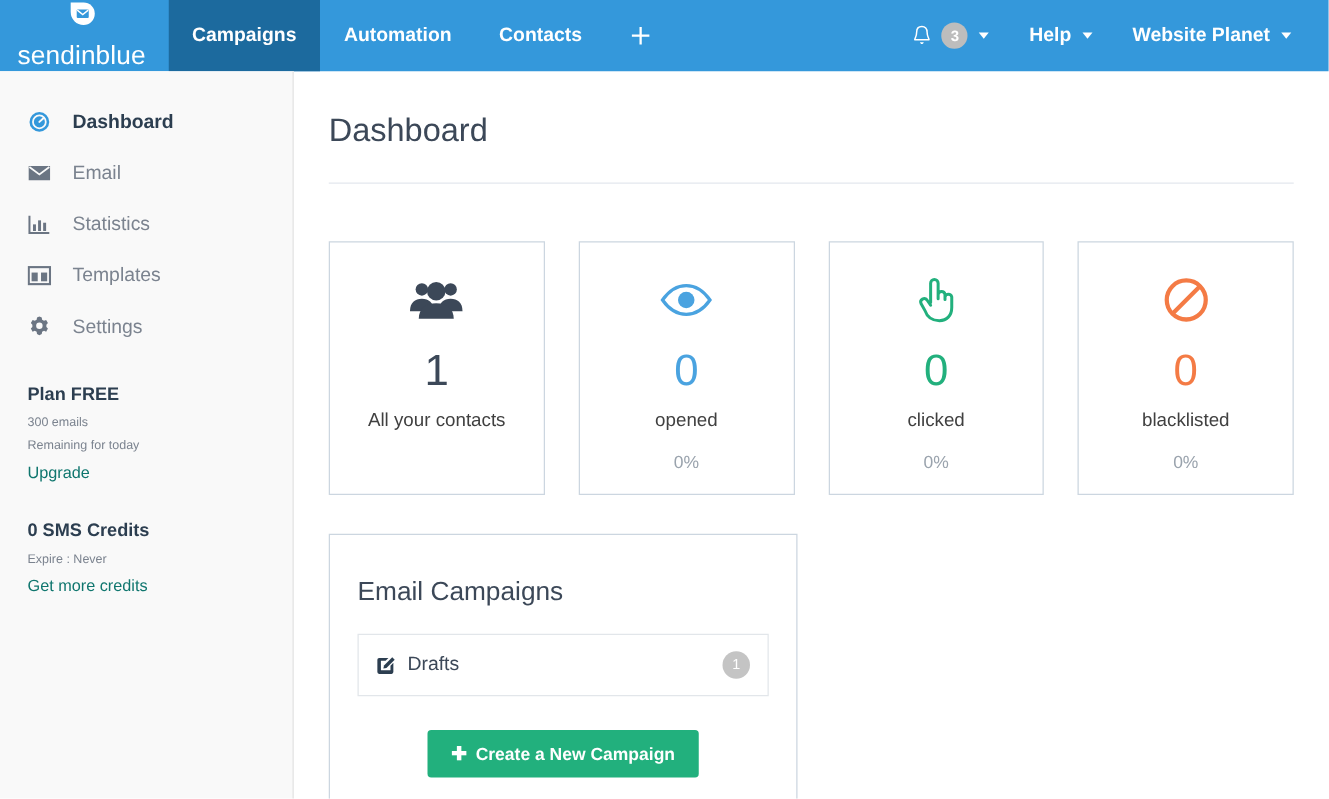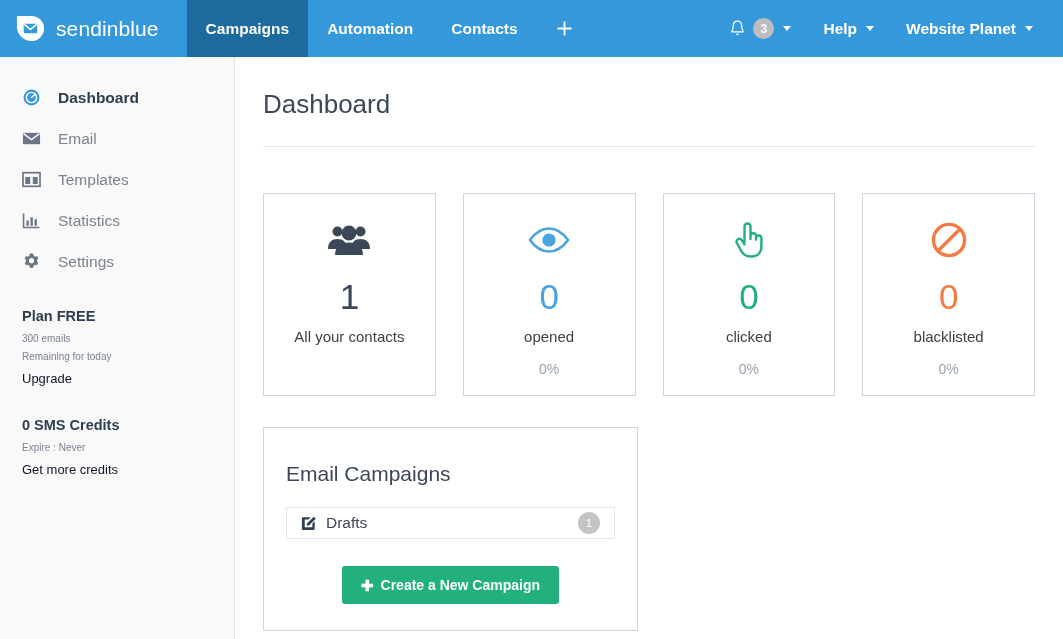--- a/index.html
+++ b/index.html
@@ -13,21 +13,22 @@
 
   
   .topnav {
     height: 57px; min-height: 57px;
     background: #3498db;
     display: flex; align-items: stretch;
     color: #ffffff;
   }
   .brand {
     display: flex; align-items: center; gap: 11px;
-    padding: 0 28px 0 14px;
+    padding: 0 18px 0 14px;
+    flex-direction: column;
   }
   .brand-logo { width: 31px; height: 31px; display: block; }
   .brand-name {
     font-size: 21px; font-weight: 400; color: #ffffff;
     letter-spacing: .1px;
   }
   .nav-tabs { display: flex; align-items: stretch; }
   .nav-tab {
     display: flex; align-items: center;
     padding: 15px 19px;
@@ -91,21 +92,21 @@
   .side-item.active .side-label { color: #2c3e50; font-weight: 700; }
   .side-item.active .side-icon { color: #3498db; }
 
   .plan-block { padding: 26px 0 0 22px; }
   .plan-title {
     font-size: 14.5px; font-weight: 700; color: #2c3e50;
     margin-bottom: 9px;
   }
   .plan-line { font-size: 10px; color: #7b838f; margin-bottom: 7px; }
   .plan-link {
-    font-size: 13px; color: #0f172a; cursor: pointer; display: inline-block;
+    font-size: 13px; color: #0f766e; cursor: pointer; display: inline-block;
   }
   .plan-block.second { padding-top: 30px; }
 
   
   .main { flex: 1; padding: 32px 28px 0 28px; overflow: hidden; }
   .page-title {
     font-size: 26px; font-weight: 400; color: #3c4858;
     margin-bottom: 26px;
   }
   .hr { height: 1px; background: #e3e8ee; margin-bottom: 46px; }
@@ -134,21 +135,21 @@
     border: 1px solid #ccd6e0;
     background: #ffffff;
     padding: 34px 22px 26px 22px;
   }
   .panel-title {
     font-size: 21px; color: #3c4858; font-weight: 400;
     margin-bottom: 21px;
   }
   .panel-row {
     border: 1px solid #e2e6ea;
-    height: 32px;
+    height: 50px;
     display: flex; align-items: center;
     padding: 0 14px;
     cursor: pointer;
   }
   .panel-row-icon {
     display: flex; align-items: center; margin-right: 9px; color: #2c3e50;
   }
   .panel-row-label { font-size: 15.5px; color: #3c4858; }
   .panel-row-badge {
     margin-left: auto;
@@ -238,38 +239,38 @@
           <path d="M1 1.5 H19 V13.5 H1 Z" fill="currentColor"></path>
           <path d="M1.6 2.4 L10 8.6 L18.4 2.4" fill="none" stroke="#f9f9f9" stroke-width="1.5"></path>
         </svg>
       </span>
       <span class="side-label">Email</span>
     </div>
 
     <div class="side-item">
       <span class="side-icon">
         <svg width="19" height="17" viewBox="0 0 20 18">
-          <rect x="1" y="1.8" width="18" height="14.4" fill="none" stroke="currentColor" stroke-width="1.8"></rect>
-          <rect x="3.4" y="6.4" width="5.2" height="7.4" fill="currentColor"></rect>
-          <rect x="11.4" y="6.4" width="5.2" height="7.4" fill="currentColor"></rect>
-        </svg>
-      </span>
-      <span class="side-label">Templates</span>
-    </div>
-
-    <div class="side-item">
-      <span class="side-icon">
-        <svg width="19" height="17" viewBox="0 0 20 18">
           <path d="M1.6 1.6 V16.4 H18.4" fill="none" stroke="currentColor" stroke-width="1.7"></path>
           <rect x="4.6" y="9" width="2.5" height="5.6" fill="currentColor"></rect>
           <rect x="8.9" y="5.6" width="2.5" height="9" fill="currentColor"></rect>
           <rect x="13.2" y="7.6" width="2.5" height="7" fill="currentColor"></rect>
         </svg>
       </span>
       <span class="side-label">Statistics</span>
+    </div>
+
+    <div class="side-item">
+      <span class="side-icon">
+        <svg width="19" height="17" viewBox="0 0 20 18">
+          <rect x="1" y="1.8" width="18" height="14.4" fill="none" stroke="currentColor" stroke-width="1.8"></rect>
+          <rect x="3.4" y="6.4" width="5.2" height="7.4" fill="currentColor"></rect>
+          <rect x="11.4" y="6.4" width="5.2" height="7.4" fill="currentColor"></rect>
+        </svg>
+      </span>
+      <span class="side-label">Templates</span>
     </div>
 
     <div class="side-item">
       <span class="side-icon">
         <svg width="19" height="19" viewBox="0 0 20 20">
           <path d="M10 1.2 L12 2.1 L12.3 4 L13.9 4.9 L15.7 4.2 L17.2 6.8 L15.9 8.2 L15.9 10 L17.2 11.4 L15.7 14 L13.9 13.3 L12.3 14.2 L12 16.1 L10 17 L8 16.1 L7.7 14.2 L6.1 13.3 L4.3 14 L2.8 11.4 L4.1 10 L4.1 8.2 L2.8 6.8 L4.3 4.2 L6.1 4.9 L7.7 4 L8 2.1 Z" fill="currentColor"></path>
           <circle cx="10" cy="9.1" r="2.7" fill="#f9f9f9"></circle>
         </svg>
       </span>
       <span class="side-label">Settings</span>

